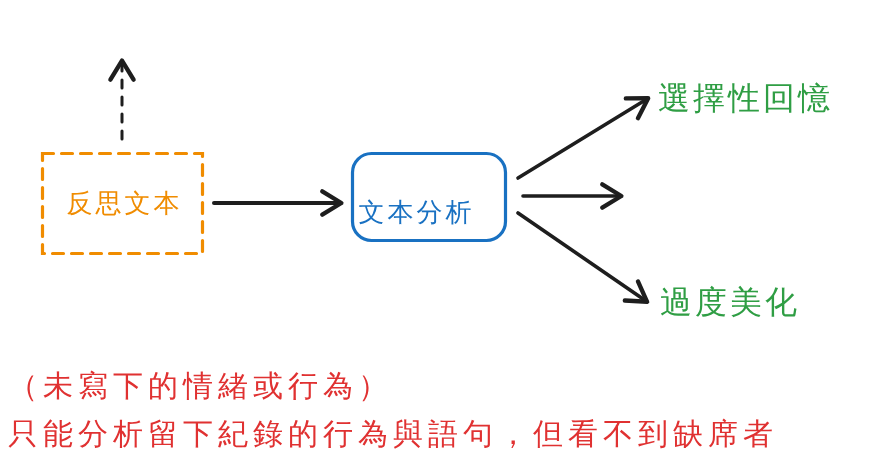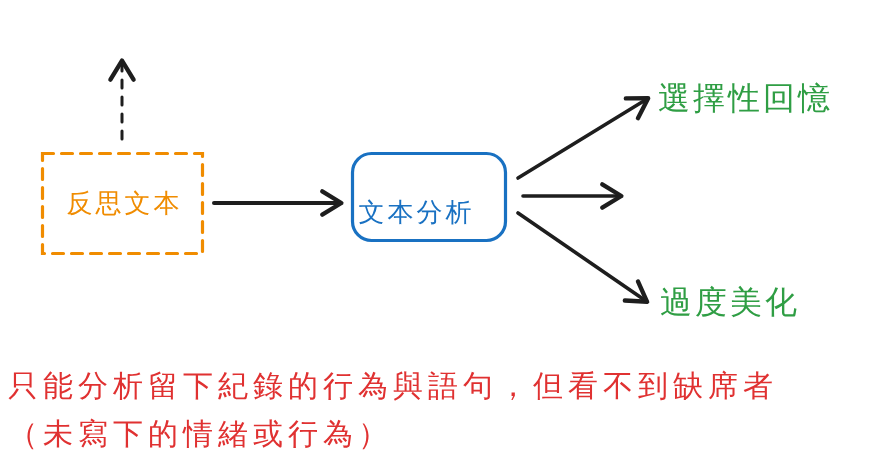--- a/index.html
+++ b/index.html
@@ -109,17 +109,17 @@
   <div class="label input-box-label">反思文本</div>
 
   <div class="label process-box-label">文本分析</div>
 
   <div class="label outcome outcome-1">選擇性回憶</div>
 
 
   <div class="label outcome outcome-3">過度美化</div>
 
   <div class="caption">
+    <span class="cap-line">（未寫下的情緒或行為）</span>
     <span class="cap-line">只能分析留下紀錄的行為與語句，但看不到缺席者</span>
-    <span class="cap-line">（未寫下的情緒或行為）</span>
   </div>
 
 </div>
 
 </body></html>

